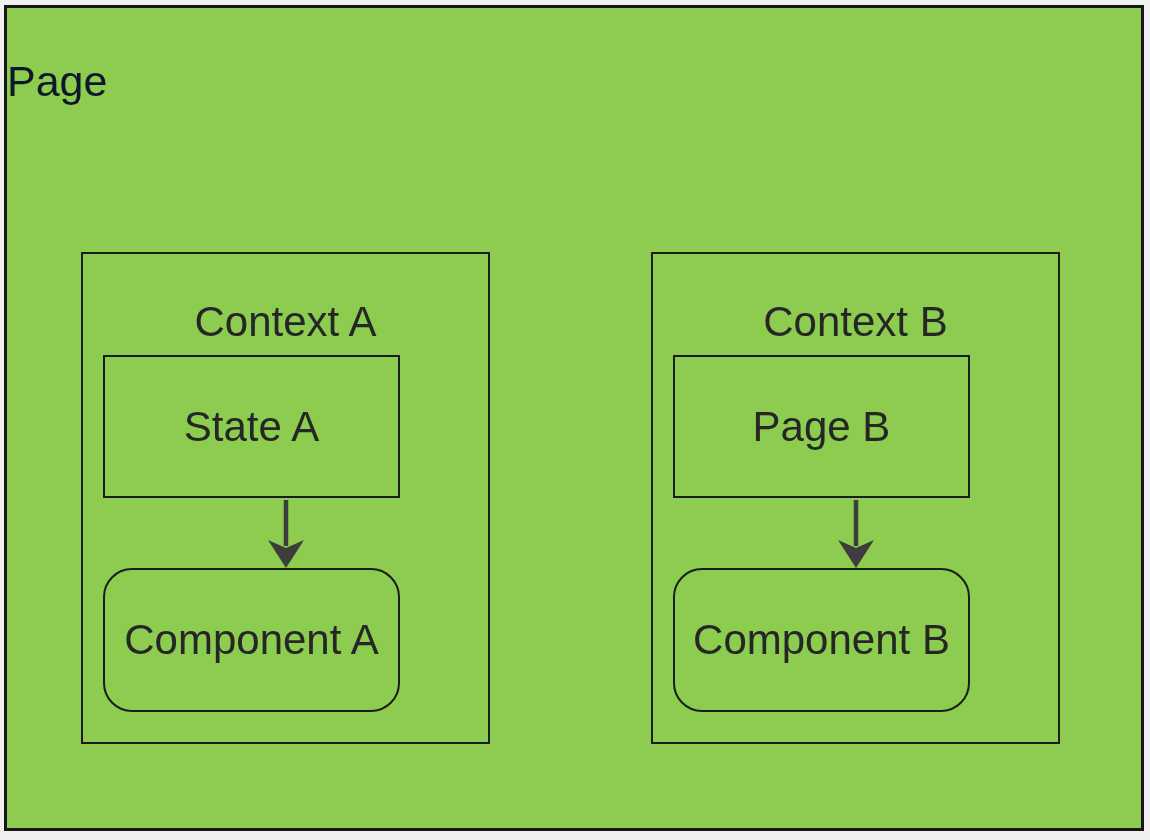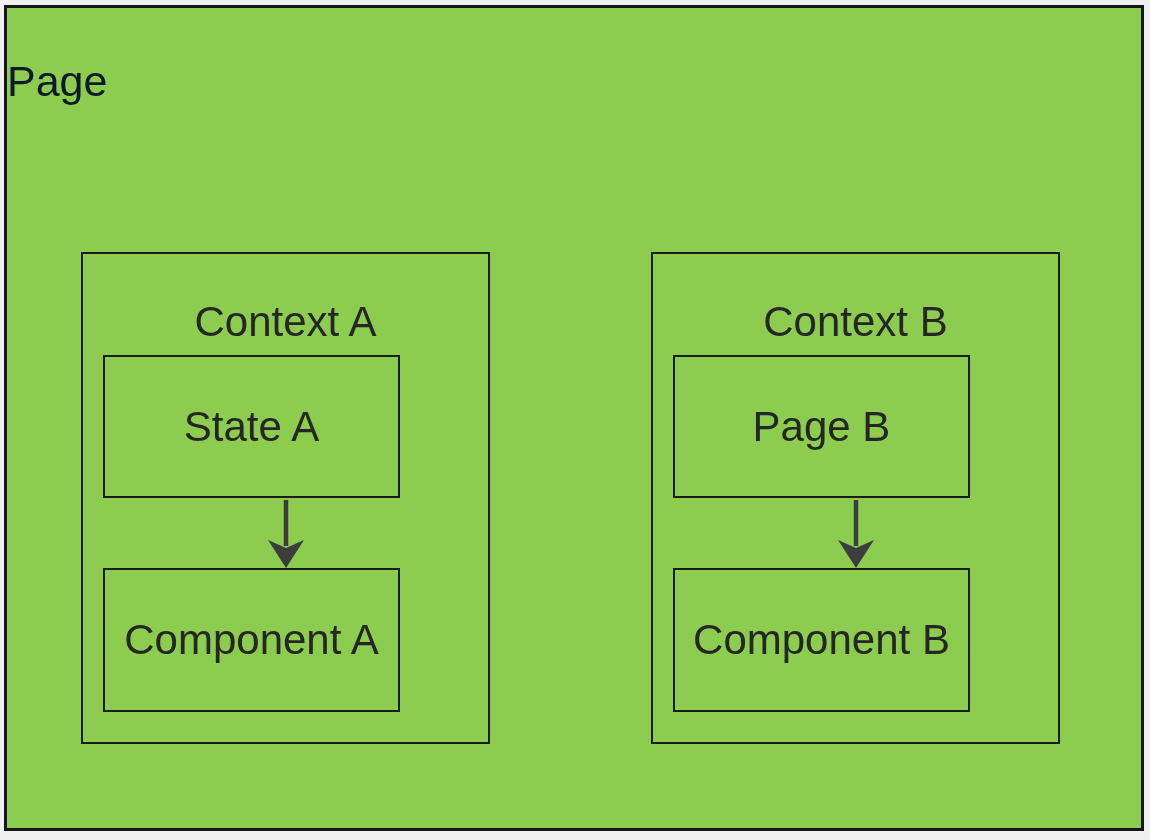--- a/index.html
+++ b/index.html
@@ -60,21 +60,21 @@
     left: 20px;
     width: 297px;
     box-sizing: border-box;
     border: 2px solid #1c1c1c;
     display: flex;
     align-items: center;
     justify-content: center;
     font-size: 42px;
   }
   .state-box { top: 101px; height: 143px; }
-  .component-box { top: 314px; height: 144px; }
+  .component-box { top: 314px; height: 144px; border-radius: 29px; }
   .arrow {
     position: absolute;
     top: 244px;
     left: 50%;
     margin-left: -22px;
   }
 </style>
 </head>
 <body>
 

